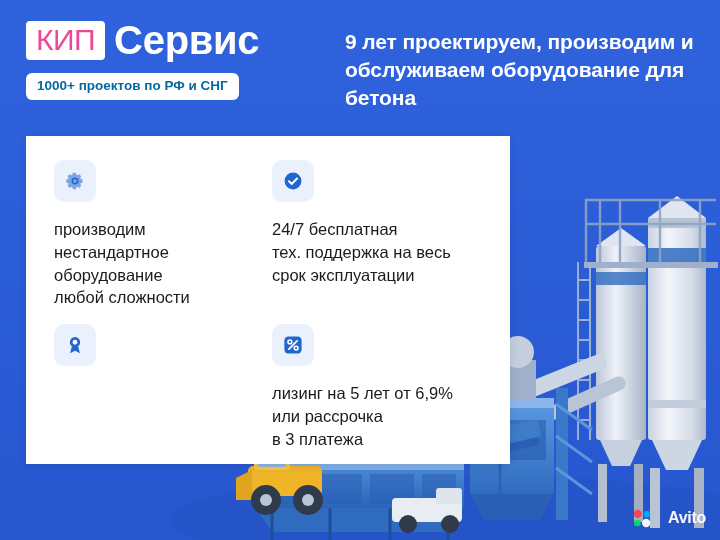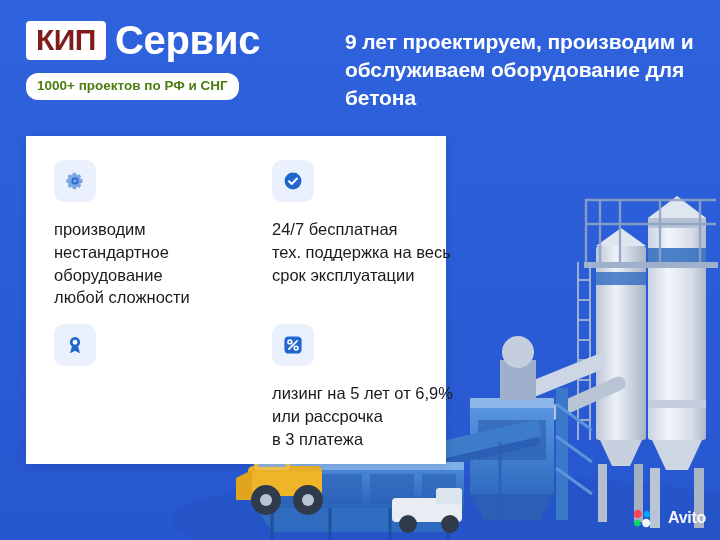--- a/index.html
+++ b/index.html
@@ -38,65 +38,65 @@
     top: 20px;
     width: 260px;
   }
   .logo-row {
     display: flex;
     align-items: center;
     gap: 9px;
   }
   .logo-kip {
     background: #ffffff;
-    color: #7f1d1d;
-    font-weight: bold;
+    color: #ec4899;
+    font-weight: normal;
     font-size: 30px;
     letter-spacing: -0.5px;
     padding: 4px 10px 5px 10px;
     border-radius: 4px;
     line-height: 1;
   }
   .logo-service {
     color: #ffffff;
     font-size: 40px;
     font-weight: bold;
     line-height: 1;
     letter-spacing: -0.3px;
   }
   .logo-badge {
     margin-top: 13px;
     display: inline-block;
     background: #ffffff;
-    color: #4d7c0f;
+    color: #0369a1;
     font-size: 13.5px;
     font-weight: bold;
     padding: 6px 11px 7px 11px;
-    border-radius: 12px;
+    border-radius: 6px;
     line-height: 1;
   }
 
   .headline {
     position: absolute;
     left: 345px;
     top: 28px;
     width: 355px;
     color: #ffffff;
     font-size: 21px;
     font-weight: bold;
     line-height: 1.33;
     letter-spacing: -0.1px;
   }
 
   
   .card {
     position: absolute;
     left: 26px;
     top: 136px;
-    width: 420px;
+    width: 484px;
     height: 328px;
     background: #ffffff;
     box-shadow: 0 2px 10px rgba(0,0,0,0.10);
   }
   .features {
     position: absolute;
     left: 0;
     top: 0;
     width: 484px;
     height: 328px;

